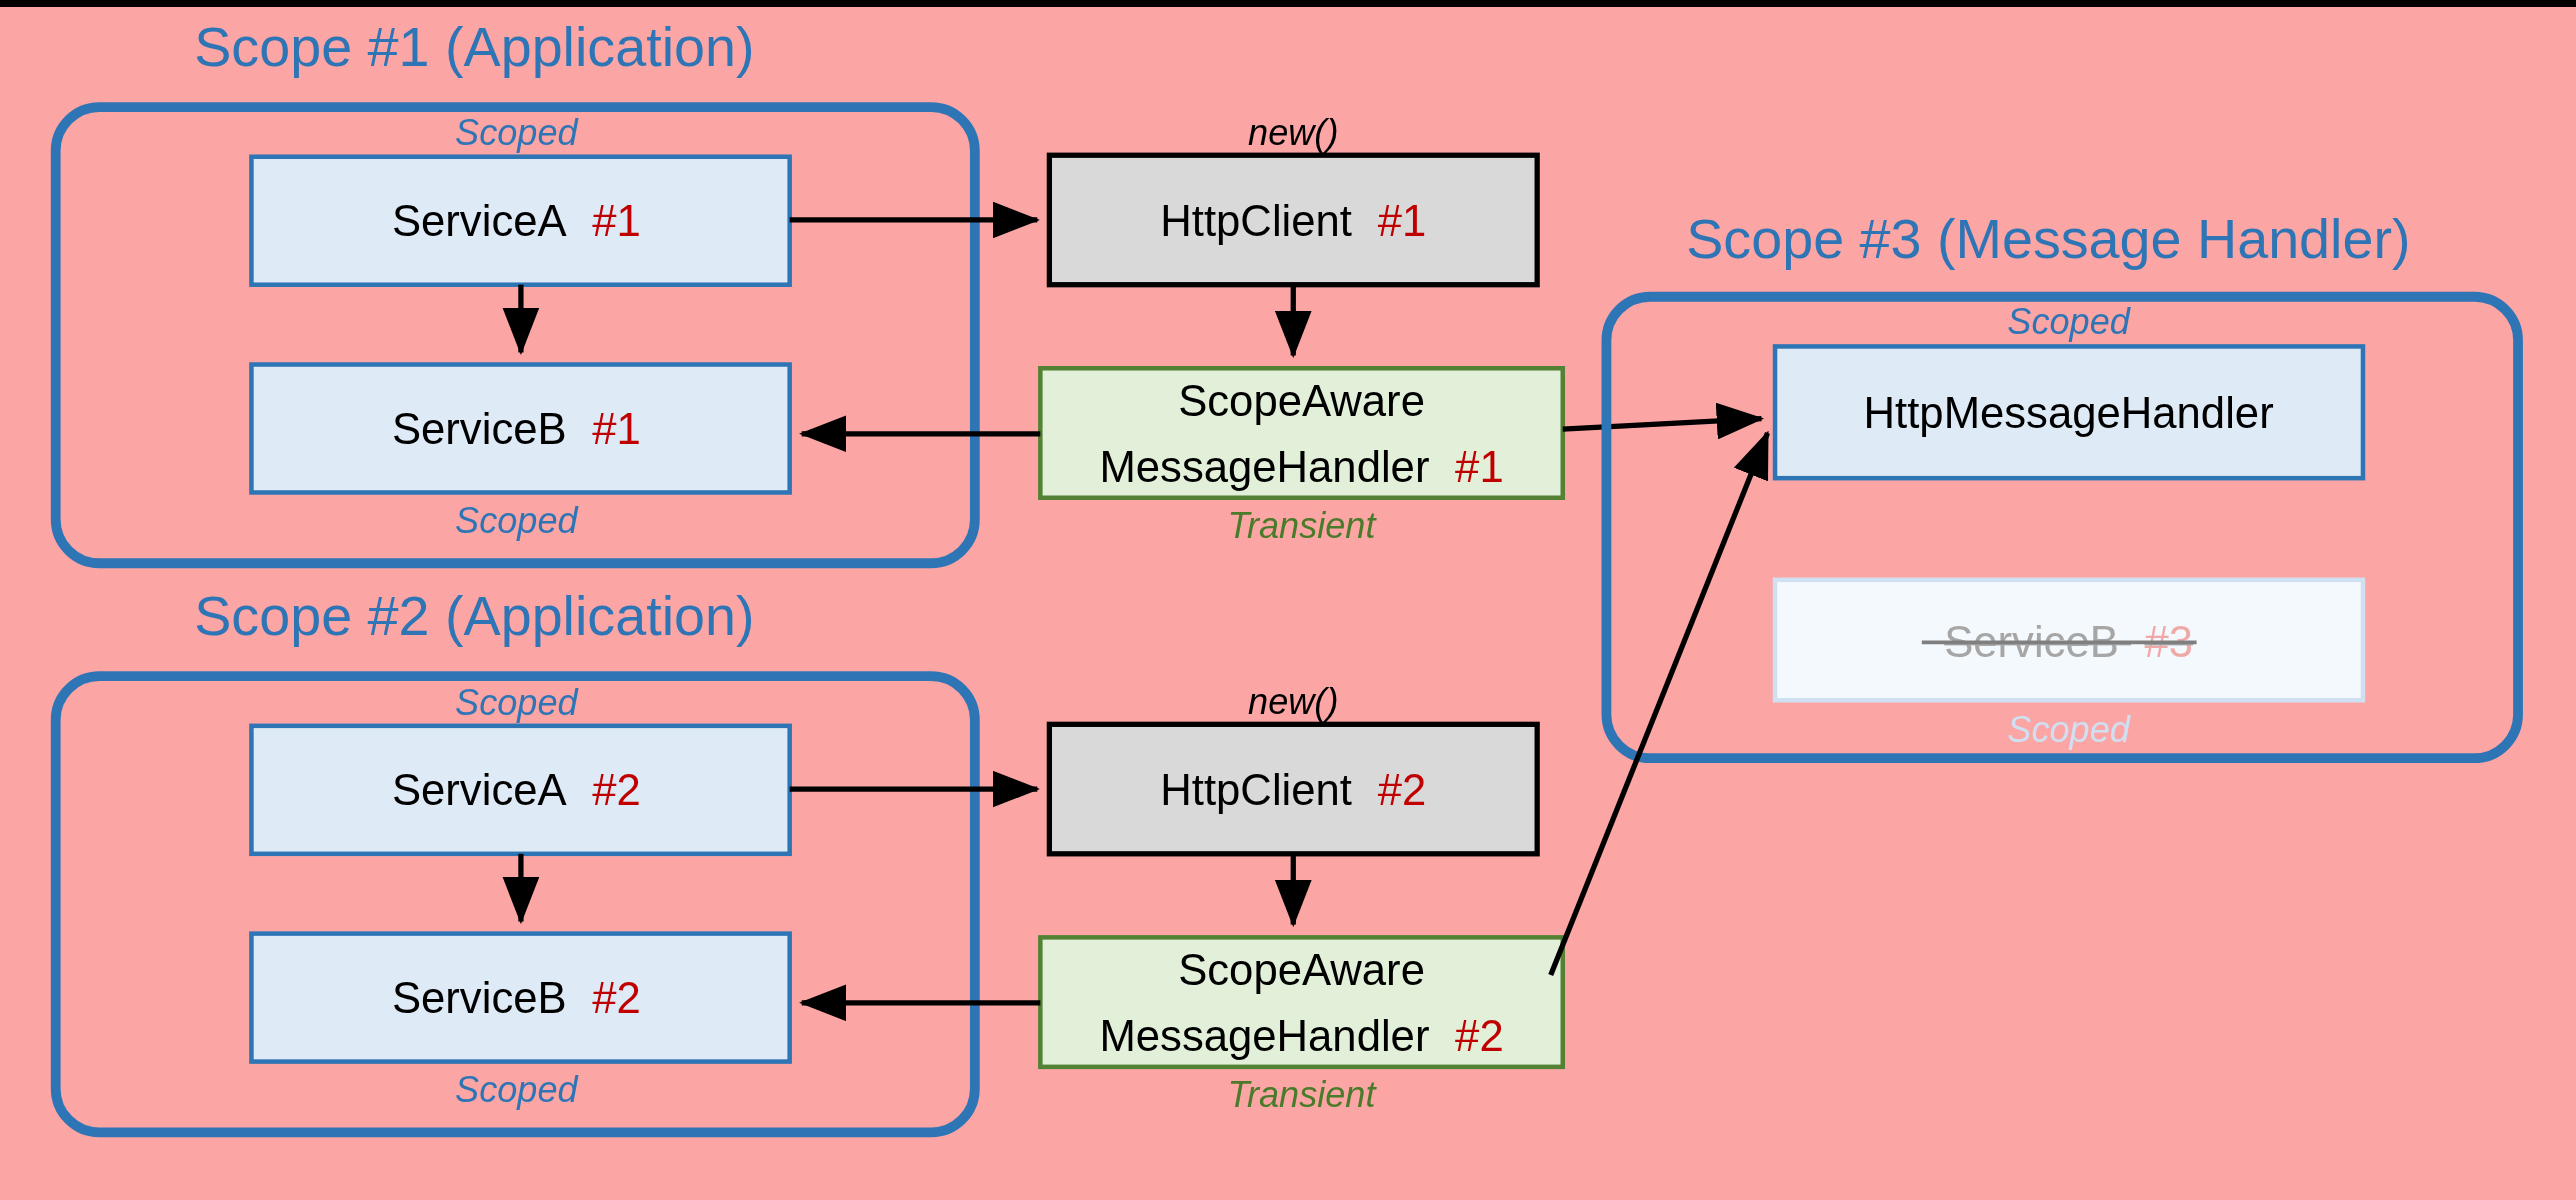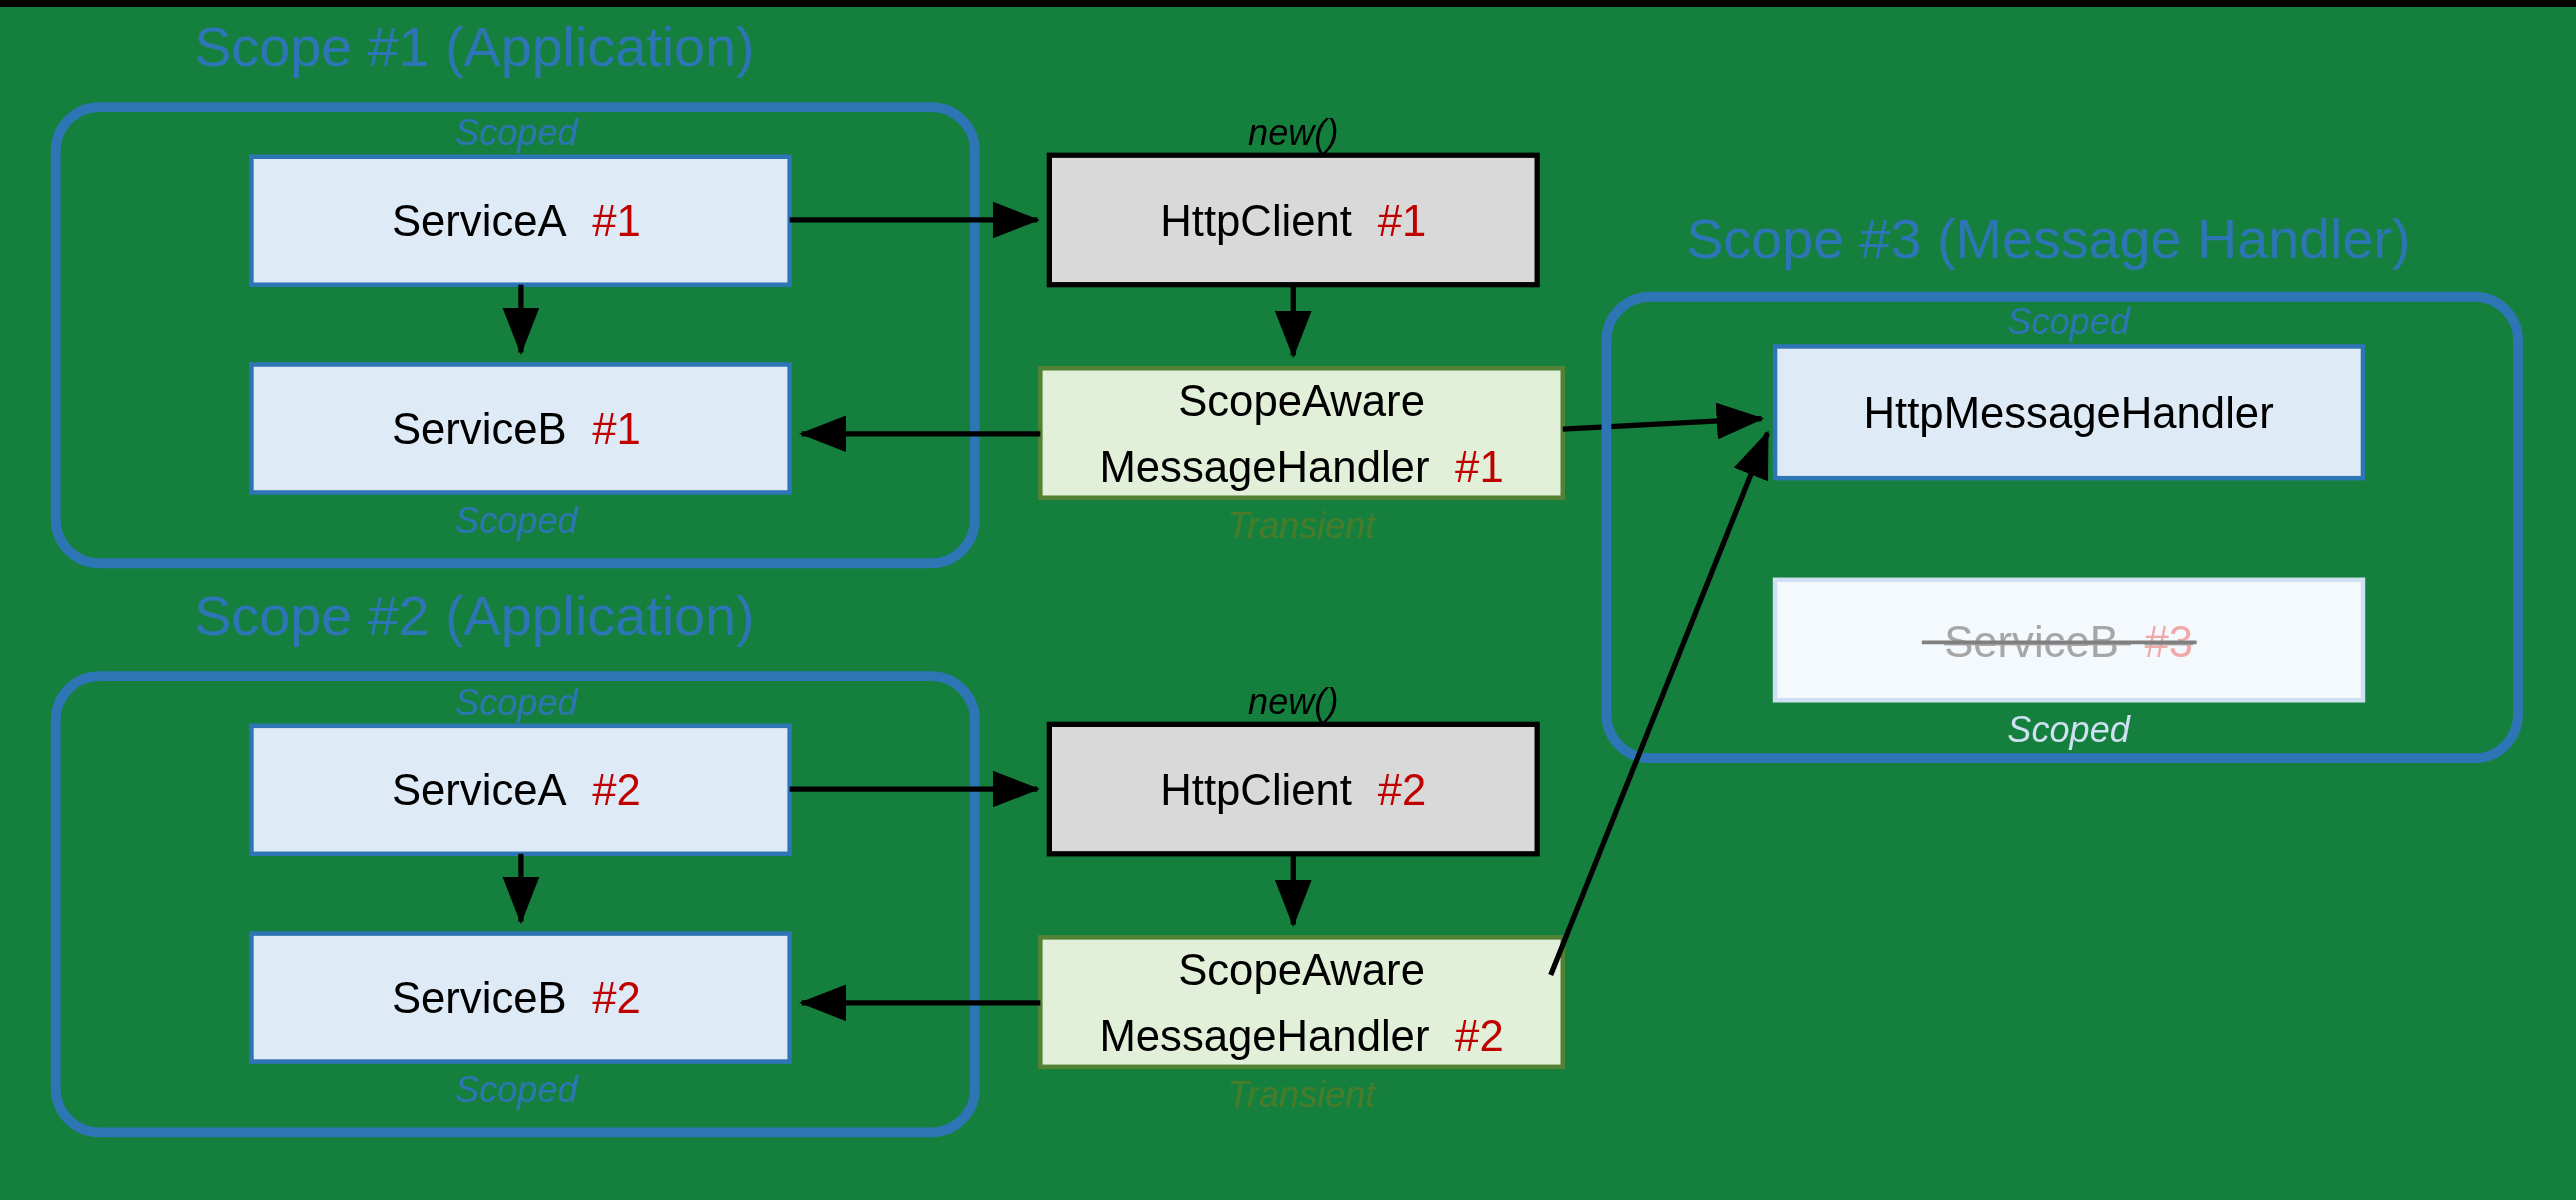--- a/index.html
+++ b/index.html
@@ -10,21 +10,21 @@
   body {
     width: 2576px;
     height: 1201px;
     font-family: "Liberation Sans", sans-serif;
     overflow: hidden;
   }
   #stage {
     position: relative;
     width: 2576px;
     height: 1201px;
-    background: #15803d;
+    background: #fca5a5;
   }
   #topbar {
     position: absolute;
     left: 0; top: 0;
     width: 2576px;
     height: 6.8px;
     background: #000000;
   }
   svg.diagram {
     position: absolute;

